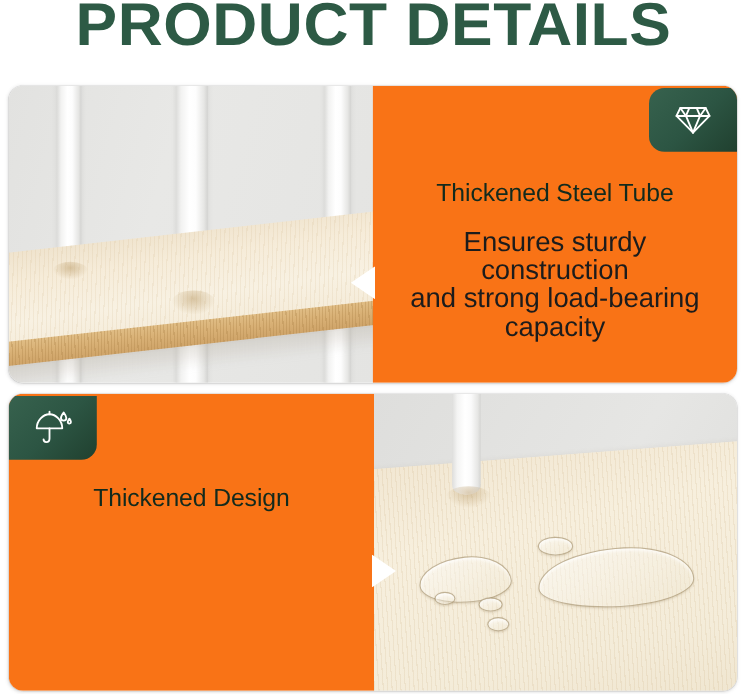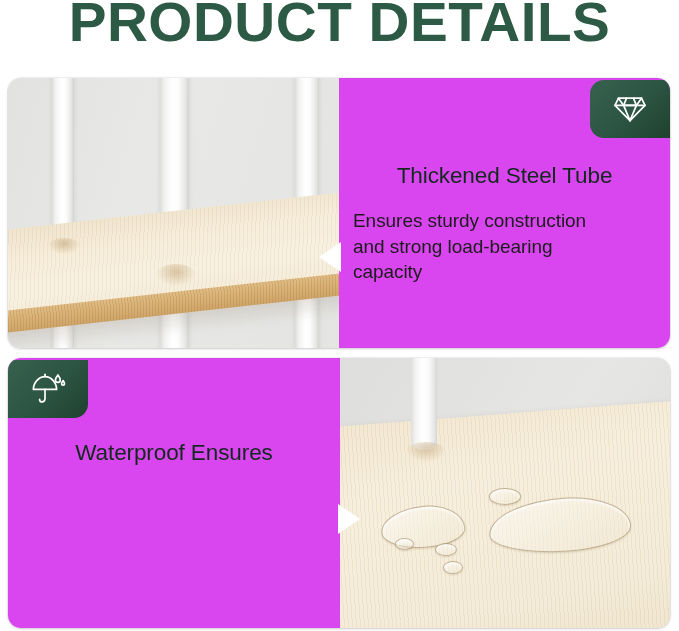--- a/index.html
+++ b/index.html
@@ -181,21 +181,21 @@
   #drop-small-a { left: 150px; top: 130px; width: 30px; height: 15px; border-radius: 50%; }
   #drop-small-b { left: 96px;  top: 185px; width: 20px; height: 11px; border-radius: 50%; }
   #drop-small-c { left: 56px;  top: 180px; width: 17px; height: 10px; border-radius: 50%; }
   #drop-small-d { left: 104px; top: 203px; width: 18px; height: 11px; border-radius: 50%; }
 
   
   .text-card {
     position: absolute;
     top: 0;
     height: 270px;
-    background: #d946ef;
+    background: #f97316;
   }
   #card-steel-tube { left: 331px; width: 331px; }
   #card-waterproof { left: 0;     width: 332px; }
 
   
   .notch {
     position: absolute;
     width: 22px;
     height: 30px;
     background: #ffffff;
@@ -246,22 +246,23 @@
     letter-spacing: -0.1px;
     white-space: nowrap;
   }
   #heading-steel-tube { top: 84px; }
   #heading-waterproof { top: 81px; }
 
   .feature-body {
     position: absolute;
     left: 0;
     width: 100%;
+    text-align: center;
     color: #1c1c1c;
-    font-size: 19px;
+    font-size: 25px;
     line-height: 25.5px;
     letter-spacing: -0.05px;
     white-space: pre-line;
   }
   #body-steel-tube { top: 130px; padding: 0 14px; box-sizing: border-box; }
   #body-waterproof { top: 128px; padding: 0 18px; box-sizing: border-box; }
 </style>
 </head>
 <body>
 
@@ -332,16 +333,16 @@
         <svg width="36" height="32" viewBox="0 0 36 32" fill="none" stroke="#ffffff" stroke-width="1.7" stroke-linecap="round" stroke-linejoin="round">
           <path d="M3.4 16.4 C3.4 9.3 9.1 3.6 15.0 3.6 C20.9 3.6 26.6 9.3 26.6 16.4 Z"></path>
           <path d="M15.0 16.4 V25.6 C15.0 27.7 13.6 28.9 12.1 28.9 C10.7 28.9 9.6 27.9 9.6 26.4"></path>
           <path d="M15.0 3.6 V1.3"></path>
           <path d="M27.9 2.0 C27.9 2.0 25.4 5.3 25.4 7.0 C25.4 8.4 26.5 9.4 27.9 9.4 C29.2 9.4 30.3 8.4 30.3 7.0 C30.3 5.3 27.9 2.0 27.9 2.0 Z"></path>
           <path d="M33.1 7.6 C33.1 7.6 31.6 9.6 31.6 10.7 C31.6 11.5 32.3 12.1 33.1 12.1 C33.9 12.1 34.5 11.5 34.5 10.7 C34.5 9.6 33.1 7.6 33.1 7.6 Z"></path>
         </svg>
       </span>
     </div>
 
-    <div class="feature-heading" id="heading-waterproof">Waterproof Ensures</div>
+    <div class="feature-heading" id="heading-waterproof">Thickened Design</div>
 
   </div>
 </div>
 
 </body></html>

